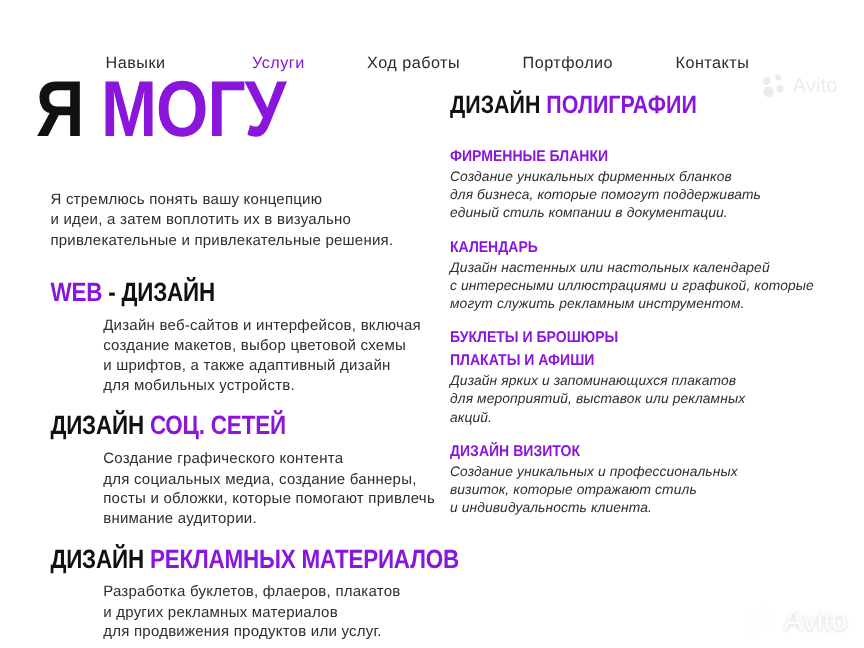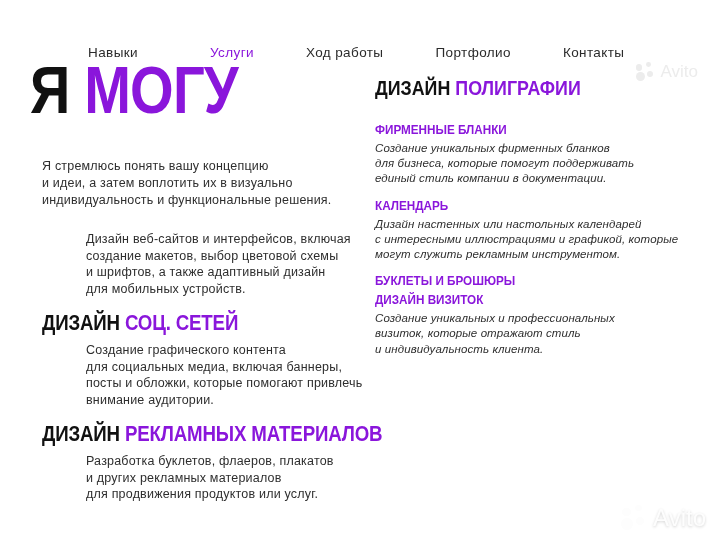--- a/index.html
+++ b/index.html
@@ -86,35 +86,36 @@
     <span class="nav-item active">Услуги</span>
     <span class="nav-item">Ход работы</span>
     <span class="nav-item">Портфолио</span>
     <span class="nav-item">Контакты</span>
   </nav>
 
   <h1 class="hero-title"><span class="cond"><span>Я</span> <span class="accent">МОГУ</span></span></h1>
 
   <p class="intro">Я стремлюсь понять вашу концепцию
 и идеи, а затем воплотить их в визуально
-индивидуальность и функциональные решения.</p>
+привлекательные и привлекательные решения.</p>
 
   <div class="left-col">
 
     <section class="left-section">
+      <h2><span class="cond"><span class="accent">WEB</span> <span>- ДИЗАЙН</span></span></h2>
       <p class="body">Дизайн веб-сайтов и интерфейсов, включая
 создание макетов, выбор цветовой схемы
 и шрифтов, а также адаптивный дизайн
 для мобильных устройств.</p>
     </section>
 
     <section class="left-section">
       <h2><span class="cond"><span>ДИЗАЙН</span> <span class="accent">СОЦ. СЕТЕЙ</span></span></h2>
       <p class="body">Создание графического контента
-для социальных медиа, включая баннеры,
+для социальных медиа, создание баннеры,
 посты и обложки, которые помогают привлечь
 внимание аудитории.</p>
     </section>
 
     <section class="left-section">
       <h2><span class="cond"><span>ДИЗАЙН</span> <span class="accent">РЕКЛАМНЫХ МАТЕРИАЛОВ</span></span></h2>
       <p class="body">Разработка буклетов, флаеров, плакатов
 и других рекламных материалов
 для продвижения продуктов или услуг.</p>
     </section>
@@ -136,20 +137,26 @@
       <h3><span class="cond">КАЛЕНДАРЬ</span></h3>
       <p class="body">Дизайн настенных или настольных календарей
 с интересными иллюстрациями и графикой, которые
 могут служить рекламным инструментом.</p>
     </section>
 
     <section class="right-section">
       <h3><span class="cond">БУКЛЕТЫ И БРОШЮРЫ</span></h3>
     </section>
 
+    <section class="right-section">
+      <h3><span class="cond">ПЛАКАТЫ И АФИШИ</span></h3>
+      <p class="body">Дизайн ярких и запоминающихся плакатов
+для мероприятий, выставок или рекламных
+акций.</p>
+    </section>
 
     <section class="right-section">
       <h3><span class="cond">ДИЗАЙН ВИЗИТОК</span></h3>
       <p class="body">Создание уникальных и профессиональных
 визиток, которые отражают стиль
 и индивидуальность клиента.</p>
     </section>
 
   </div>
 

